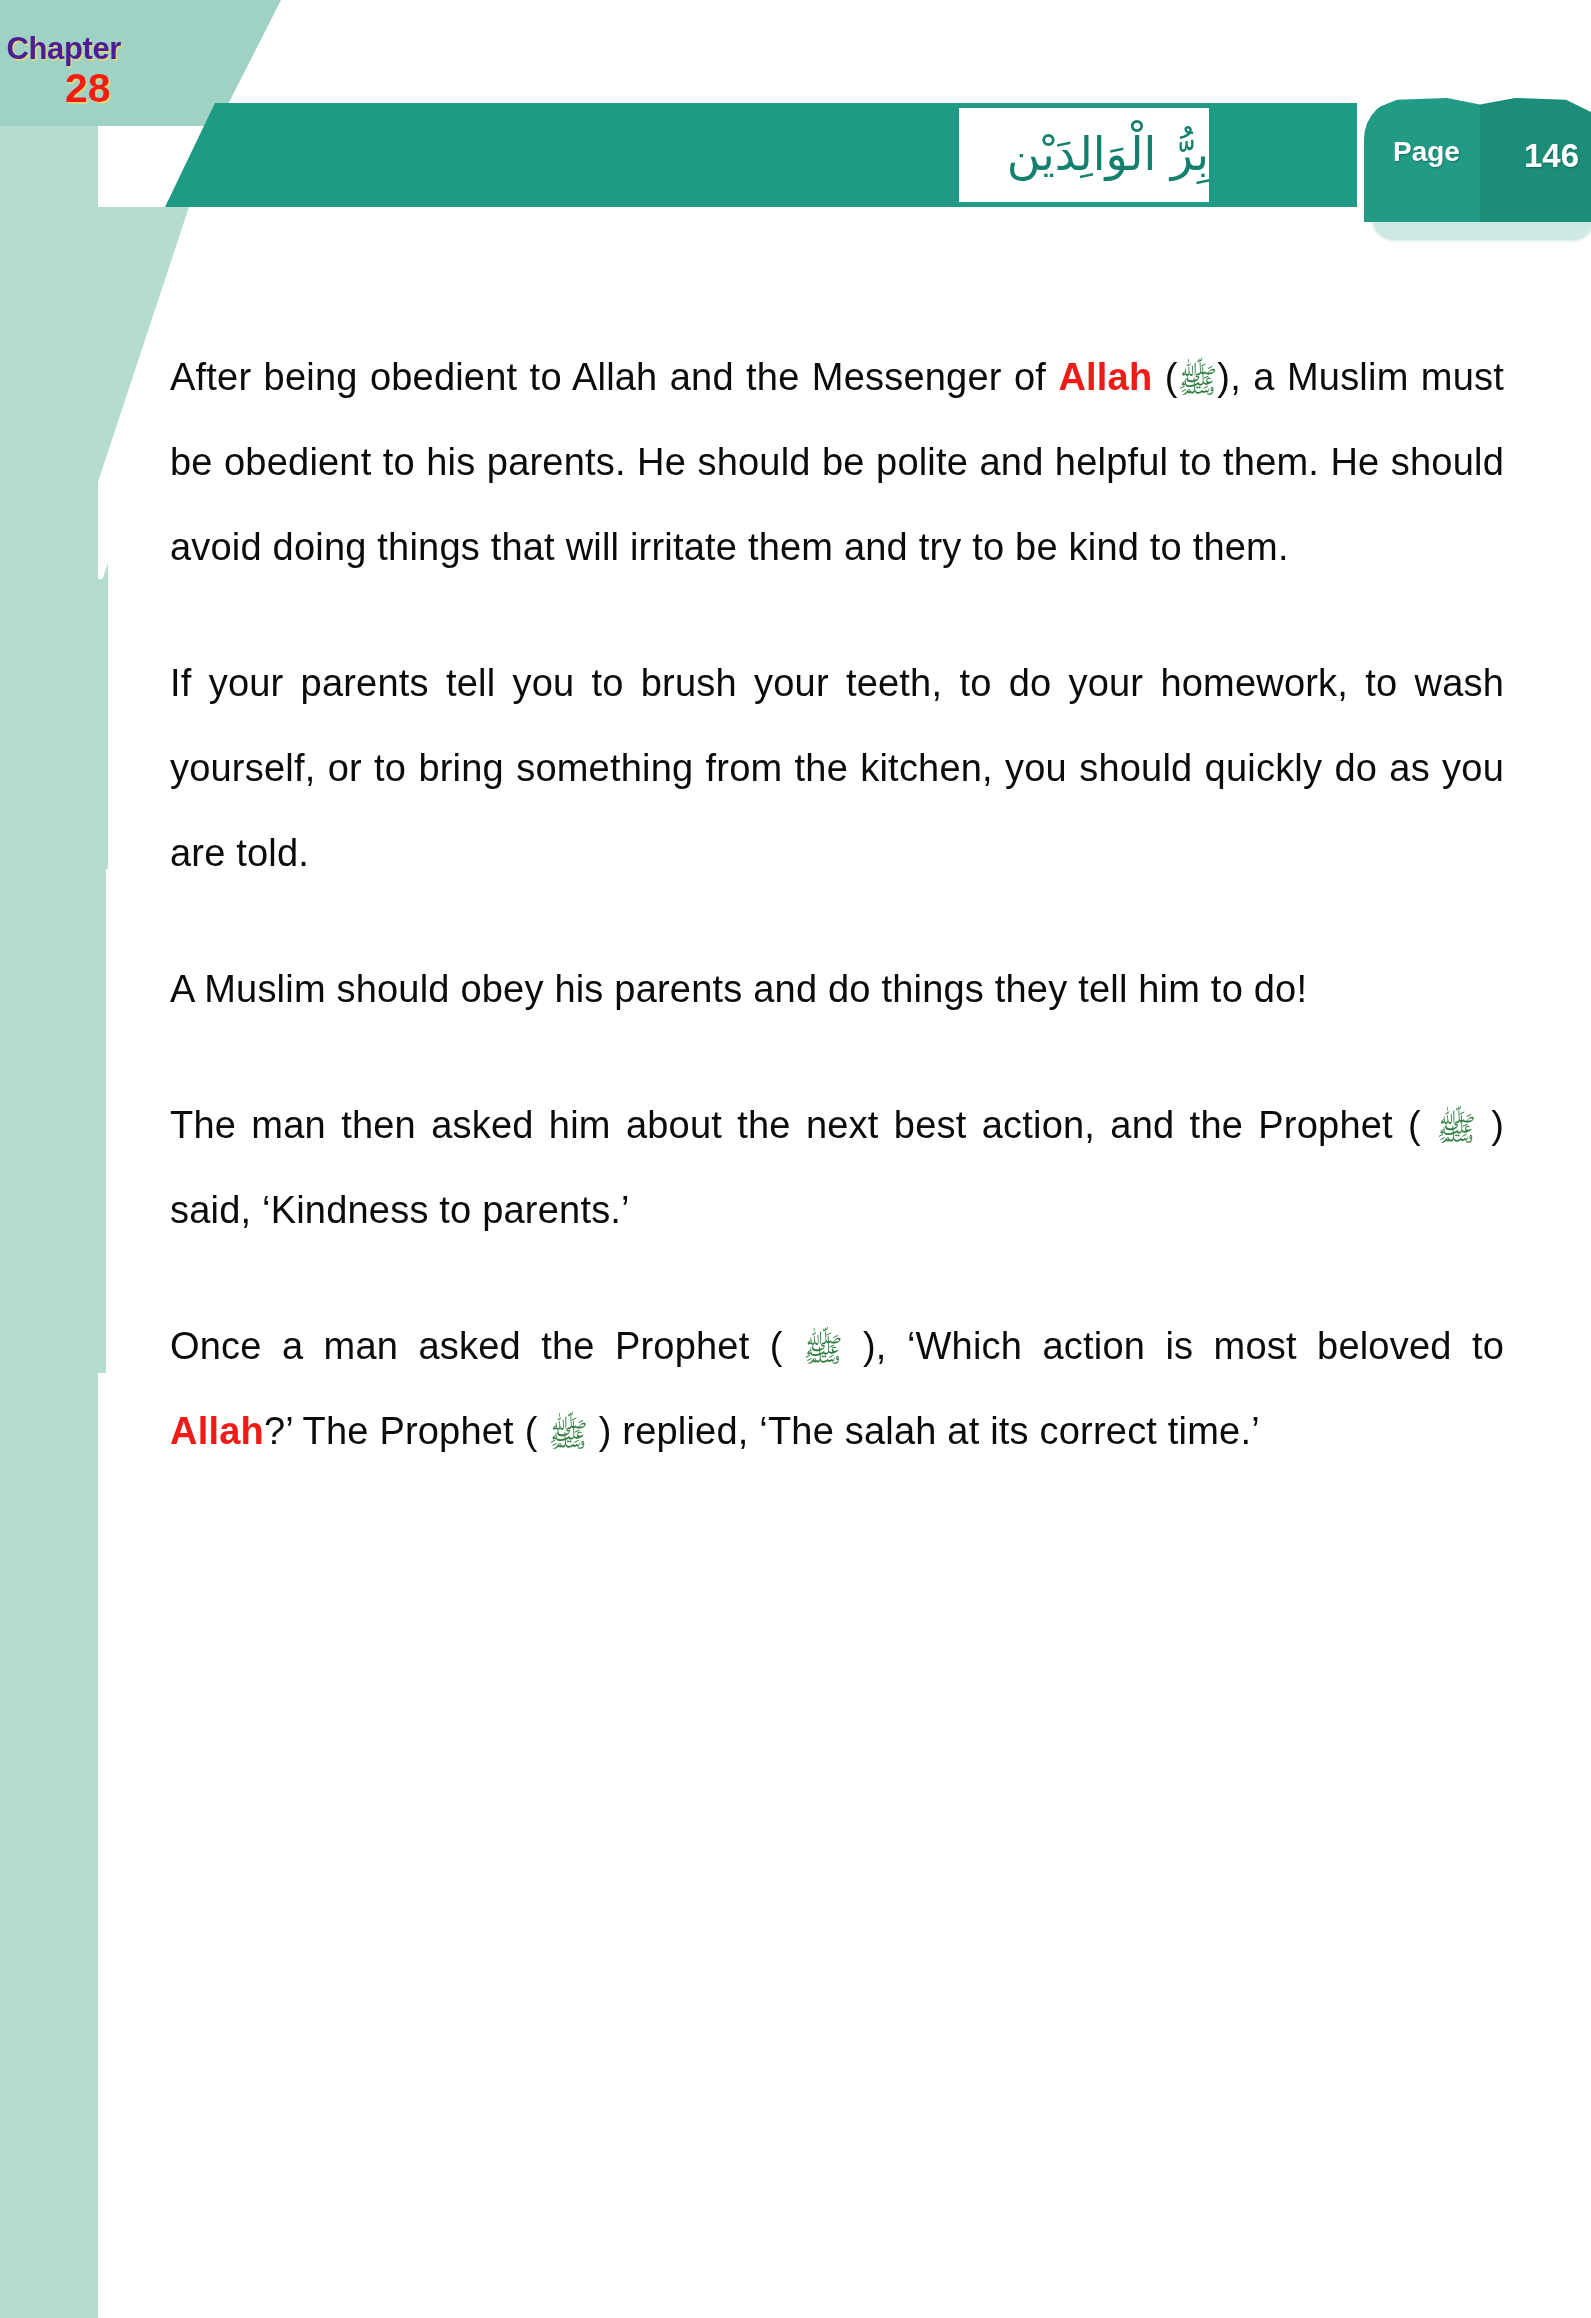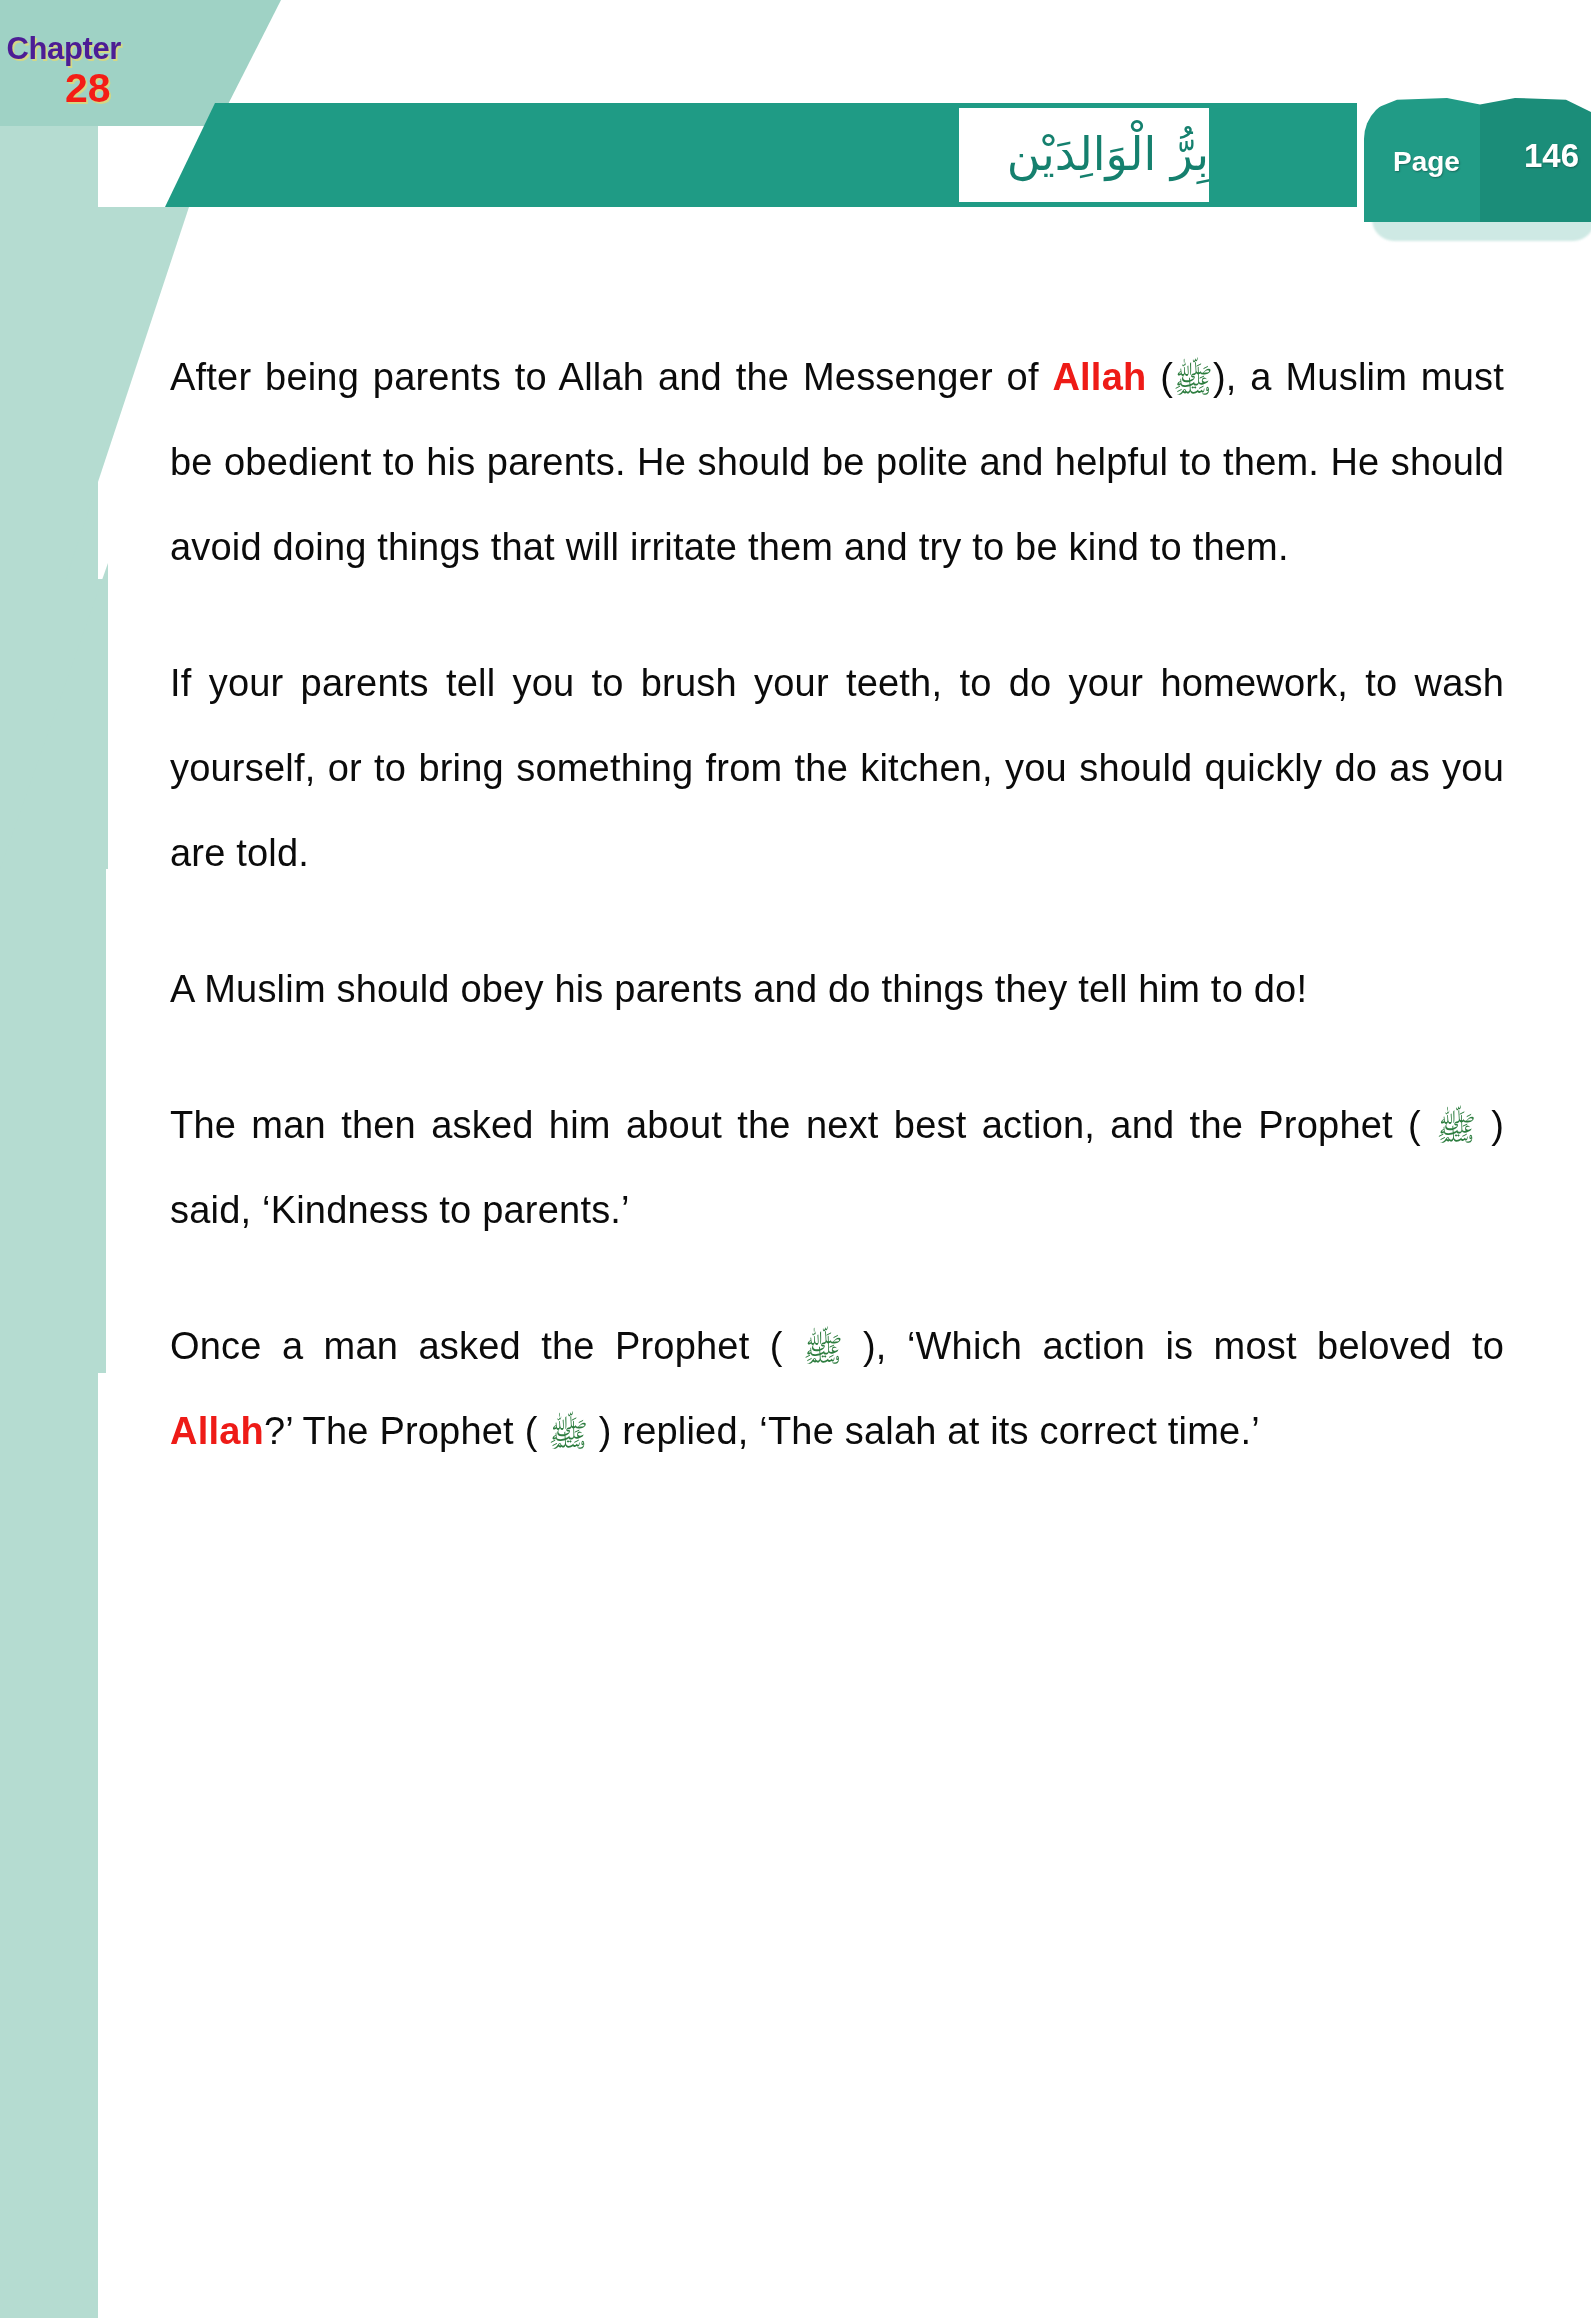--- a/index.html
+++ b/index.html
@@ -168,21 +168,21 @@
     top: 121px;
     width: 223px;
     height: 21.5px;
     background: rgba(31,155,133,0.22);
     border-radius: 0 0 33px 33px;
     filter: blur(0.8px);
   }
   .page-word {
     position: absolute;
     left: 1393px;
-    top: 146px;
+    top: 136px;
     color: #ffffff;
     font-size: 28px;
     font-weight: bold;
     font-family: "Liberation Sans", sans-serif;
     text-shadow: 0.8px 0.8px 1.7px rgba(0,0,0,0.3);
   }
   .page-num {
     position: absolute;
     left: 1524px;
     top: 137px;
@@ -245,21 +245,21 @@
 
   <div class="book">
     <div class="book-shadow"></div>
     <div class="book-leaf left"></div>
     <div class="book-leaf right"></div>
   </div>
   <div class="page-word">Page</div>
   <div class="page-num">146</div>
 
   <div class="body-col">
-    <p class="para"><span>After being parents to Allah and the Messenger of </span><span class="allah">Allah</span><span> (</span><span class="saw">ﷺ</span><span>), a Muslim must be obedient to his parents. He should be polite and helpful to them. He should avoid doing things that will irritate them and try to be kind to them.</span></p>
+    <p class="para"><span>After being obedient to Allah and the Messenger of </span><span class="allah">Allah</span><span> (</span><span class="saw">ﷺ</span><span>), a Muslim must be obedient to his parents. He should be polite and helpful to them. He should avoid doing things that will irritate them and try to be kind to them.</span></p>
     <p class="para"><span>If your parents tell you to brush your teeth, to do your homework, to wash yourself, or to bring something from the kitchen, you should quickly do as you are told.</span></p>
     <p class="para"><span>A Muslim should obey his parents and do things they tell him to do!</span></p>
     <p class="para"><span>The man then asked him about the next best action, and the Prophet ( </span><span class="saw">ﷺ</span><span> ) said, ‘Kindness to parents.’</span></p>
     <p class="para"><span>Once a man asked the Prophet ( </span><span class="saw">ﷺ</span><span> ),  ‘Which action is most beloved to </span><span class="allah">Allah</span><span>?’ The Prophet ( </span><span class="saw">ﷺ</span><span> ) replied, ‘The salah at its correct time.’</span></p>
   </div>
 
 </div>
 
 
 </body></html>

